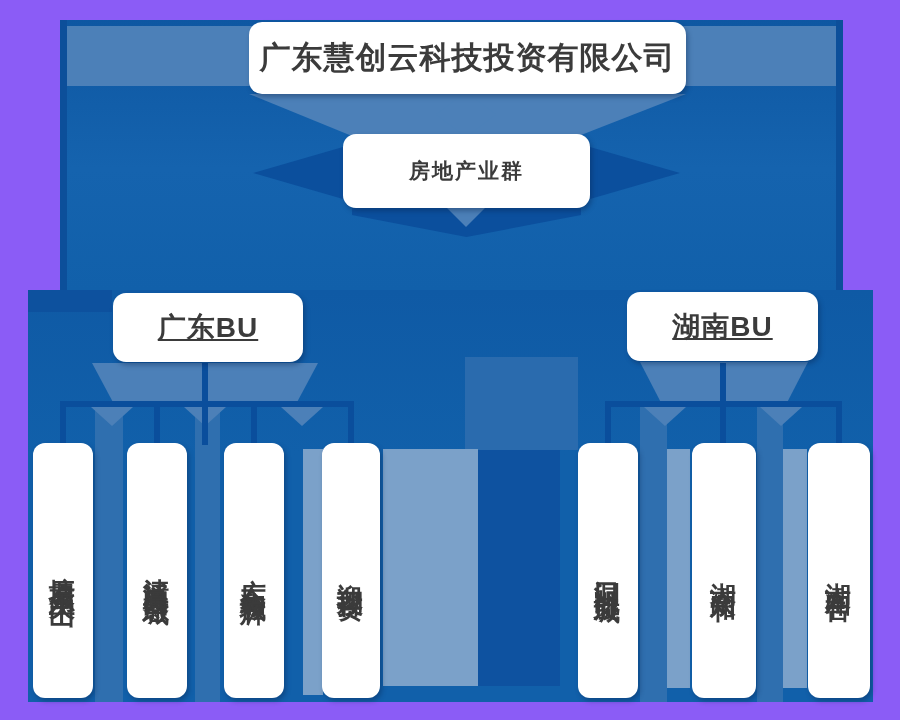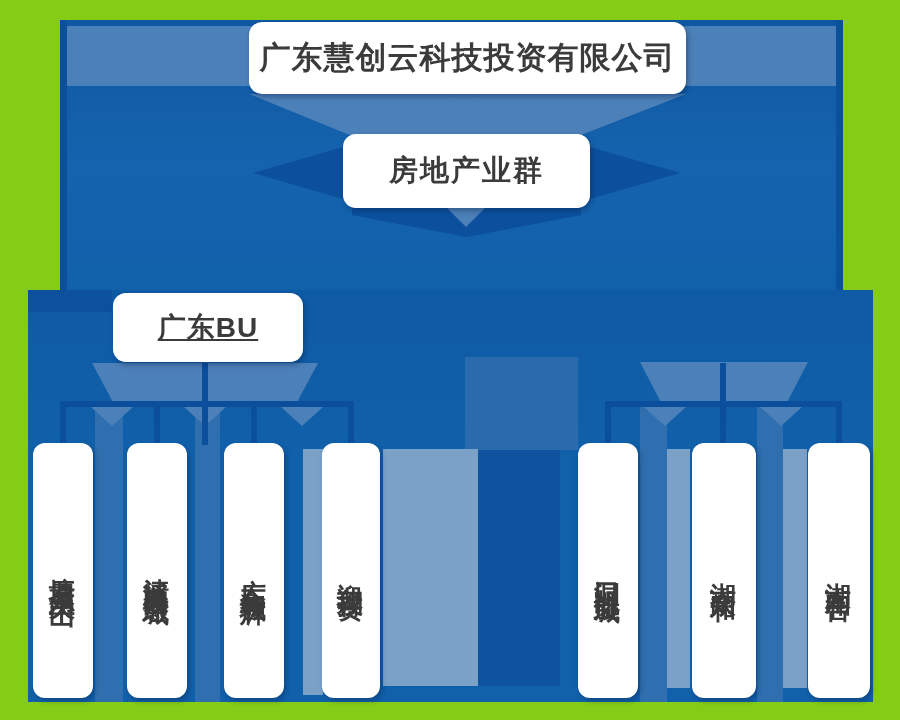--- a/index.html
+++ b/index.html
@@ -1,32 +1,32 @@
 <!DOCTYPE html>
 <html><head>
 <meta charset="utf-8">
 <style>
   html,body{margin:0;padding:0;background:#ffffff;}
   .stage{
-    position:relative;width:900px;height:720px;background:#84cc16;overflow:hidden;
+    position:relative;width:900px;height:720px;background:#8b5cf6;overflow:hidden;
     font-family:"Liberation Sans","DejaVu Sans",sans-serif;
   }
   .abs{position:absolute;}
   .node{
     position:absolute;background:#ffffff;border-radius:13px;
     display:flex;align-items:center;justify-content:center;
     color:#3B3B3B;font-weight:700;text-align:center;
     box-shadow:2px 3px 5px rgba(8,35,75,0.38);
   }
   .vnode{
     border-radius:12px;font-size:26px;
     writing-mode:vertical-rl;text-orientation:upright;letter-spacing:0.16em;
   }
   .root-label{font-size:31px;letter-spacing:1px;}
-  .group-label{font-size:29px;letter-spacing:2px;}
+  .group-label{font-size:21px;letter-spacing:2px;}
   .bu-label{font-size:28px;letter-spacing:1px;text-decoration:underline;}
 </style>
 </head>
 <body>
 
 <div class="stage">
 
   <div class="abs" style="left:60px;top:20px;width:783px;height:270px;background:linear-gradient(180deg,#0E57A2 0%,#1563AE 55%,#1160AA 100%);"></div>
   <div class="abs" style="left:60px;top:26px;width:783px;height:60px;background:#4C80B8;"></div>
   <div class="abs" style="left:60px;top:20px;width:7px;height:270px;background:#0C4F9A;"></div>
@@ -80,20 +80,23 @@
   </div>
 
   <div class="node group-label" style="left:343px;top:134px;width:247px;height:74px;">
     <span>房地产业群</span>
   </div>
 
   <div class="node bu-label" style="left:113px;top:293px;width:190px;height:69px;">
     <span>广东BU</span>
   </div>
 
+  <div class="node bu-label" style="left:627px;top:292px;width:191px;height:69px;">
+    <span>湖南BU</span>
+  </div>
 
   <div class="node vnode" style="left:33px;top:443px;width:60px;height:255px;">
     <span>塘厦高尔夫半山</span>
   </div>
   <div class="node vnode" style="left:127px;top:443px;width:60px;height:255px;">
     <span>清溪奥园慧城</span>
   </div>
   <div class="node vnode" style="left:224px;top:443px;width:60px;height:255px;">
     <span>广东合和城辉</span>
   </div>

